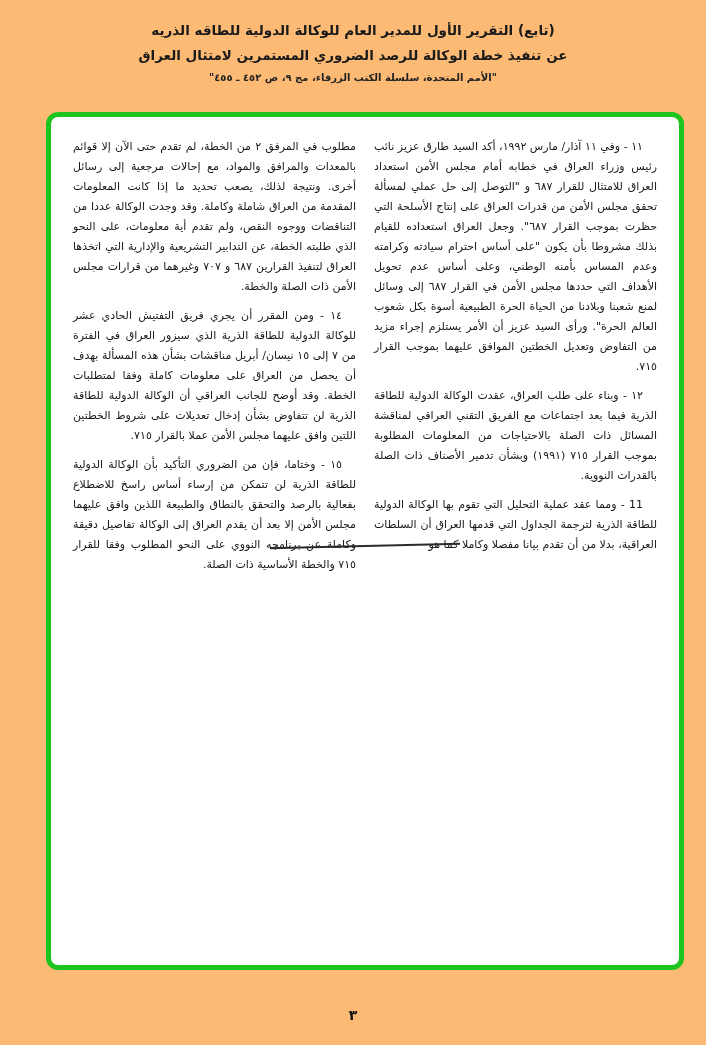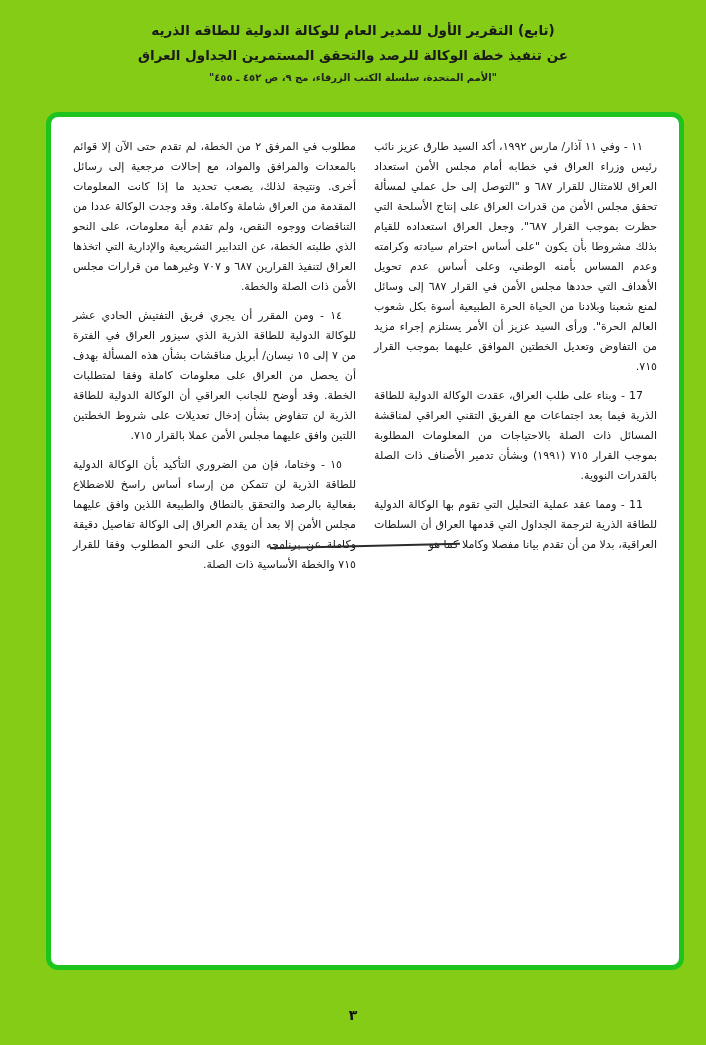--- a/index.html
+++ b/index.html
@@ -8,21 +8,21 @@
     height: 1045px;
     background: #ffffff;
     font-family: "DejaVu Sans", sans-serif;
     color: #1a1a1a;
     overflow: hidden;
   }
   .page {
     position: relative;
     width: 706px;
     height: 1045px;
-    background: #84cc16;
+    background: #fdba74;
   }
   .doc-header {
     padding-top: 18px;
     text-align: center;
     direction: rtl;
   }
   .doc-header .h-line1,
   .doc-header .h-line2 {
     font-size: 13.5px;
     font-weight: bold;
@@ -84,30 +84,30 @@
     color: #111;
   }
 </style>
 </head>
 <body>
 
 <div class="page">
 
   <div class="doc-header">
     <div class="h-line1">(تابع) التقرير الأول للمدير العام للوكالة الدولية للطاقه الذريه</div>
-    <div class="h-line2">عن تنفيذ خطة الوكالة للرصد والتحقق المستمرين الجداول العراق</div>
+    <div class="h-line2">عن تنفيذ خطة الوكالة للرصد الضروري المستمرين لامتثال العراق</div>
     <div class="h-line3">"الأمم المتحدة، سلسلة الكتب الزرقاء، مج ٩، ص ٤٥٢ ـ ٤٥٥"</div>
   </div>
 
   <div class="green-box">
     <div class="columns">
 
       <div class="col">
         <p class="numbered">١١ -   وفي ١١ آذار/ مارس ١٩٩٢، أكد السيد طارق عزيز نائب رئيس وزراء العراق في خطابه أمام مجلس الأمن استعداد العراق للامتثال للقرار ٦٨٧ و "التوصل إلى حل عملي لمسألة تحقق مجلس الأمن من قدرات العراق على إنتاج الأسلحة التي حظرت بموجب القرار ٦٨٧". وجعل العراق استعداده للقيام بذلك مشروطا بأن يكون "على أساس احترام سيادته وكرامته وعدم المساس بأمنه الوطني، وعلى أساس عدم تحويل الأهداف التي حددها مجلس الأمن في القرار ٦٨٧ إلى وسائل لمنع شعبنا وبلادنا من الحياة الحرة الطبيعية أسوة بكل شعوب العالم الحرة". ورأى السيد عزيز أن الأمر يستلزم إجراء مزيد من التفاوض وتعديل الخطتين الموافق عليهما بموجب القرار ٧١٥.</p>
-        <p class="numbered">17 -   وبناء على طلب العراق، عقدت الوكالة الدولية للطاقة الذرية فيما بعد اجتماعات مع الفريق التقني العراقي لمناقشة المسائل ذات الصلة بالاحتياجات من المعلومات المطلوبة بموجب القرار ٧١٥ (١٩٩١) وبشأن تدمير الأصناف ذات الصلة بالقدرات النووية.</p>
+        <p class="numbered">١٢ -   وبناء على طلب العراق، عقدت الوكالة الدولية للطاقة الذرية فيما بعد اجتماعات مع الفريق التقني العراقي لمناقشة المسائل ذات الصلة بالاحتياجات من المعلومات المطلوبة بموجب القرار ٧١٥ (١٩٩١) وبشأن تدمير الأصناف ذات الصلة بالقدرات النووية.</p>
         <p class="numbered">11 -   ومما عقد عملية التحليل التي تقوم بها الوكالة الدولية للطاقة الذرية لترجمة الجداول التي قدمها العراق أن السلطات العراقية، بدلا من أن تقدم بيانا مفصلا وكاملا كما هو</p>
       </div>
 
       <div class="col">
         <p>مطلوب في المرفق ٢ من الخطة، لم تقدم حتى الآن إلا قوائم بالمعدات والمرافق والمواد، مع إحالات مرجعية إلى رسائل أخرى. ونتيجة لذلك، يصعب تحديد ما إذا كانت المعلومات المقدمة من العراق شاملة وكاملة. وقد وجدت الوكالة عددا من التناقضات ووجوه النقص، ولم تقدم أية معلومات، على النحو الذي طلبته الخطة، عن التدابير التشريعية والإدارية التي اتخذها العراق لتنفيذ القرارين ٦٨٧ و ٧٠٧ وغيرهما من قرارات مجلس الأمن ذات الصلة والخطة.</p>
         <p class="numbered">١٤ -   ومن المقرر أن يجري فريق التفتيش الحادي عشر للوكالة الدولية للطاقة الذرية الذي سيزور العراق في الفترة من ٧ إلى ١٥ نيسان/ أبريل مناقشات بشأن هذه المسألة بهدف أن يحصل من العراق على معلومات كاملة وفقا لمتطلبات الخطة. وقد أوضح للجانب العراقي أن الوكالة الدولية للطاقة الذرية لن تتفاوض بشأن إدخال تعديلات على شروط الخطتين اللتين وافق عليهما مجلس الأمن عملا بالقرار ٧١٥.</p>
         <p class="numbered">١٥ -   وختاما، فإن من الضروري التأكيد بأن الوكالة الدولية للطاقة الذرية لن تتمكن من إرساء أساس راسخ للاضطلاع بفعالية بالرصد والتحقق بالنطاق والطبيعة اللذين وافق عليهما مجلس الأمن إلا بعد أن يقدم العراق إلى الوكالة تفاصيل دقيقة وكاملة عن برنامجه النووي على النحو المطلوب وفقا للقرار ٧١٥ والخطة الأساسية ذات الصلة.</p>
       </div>
 
     </div>

